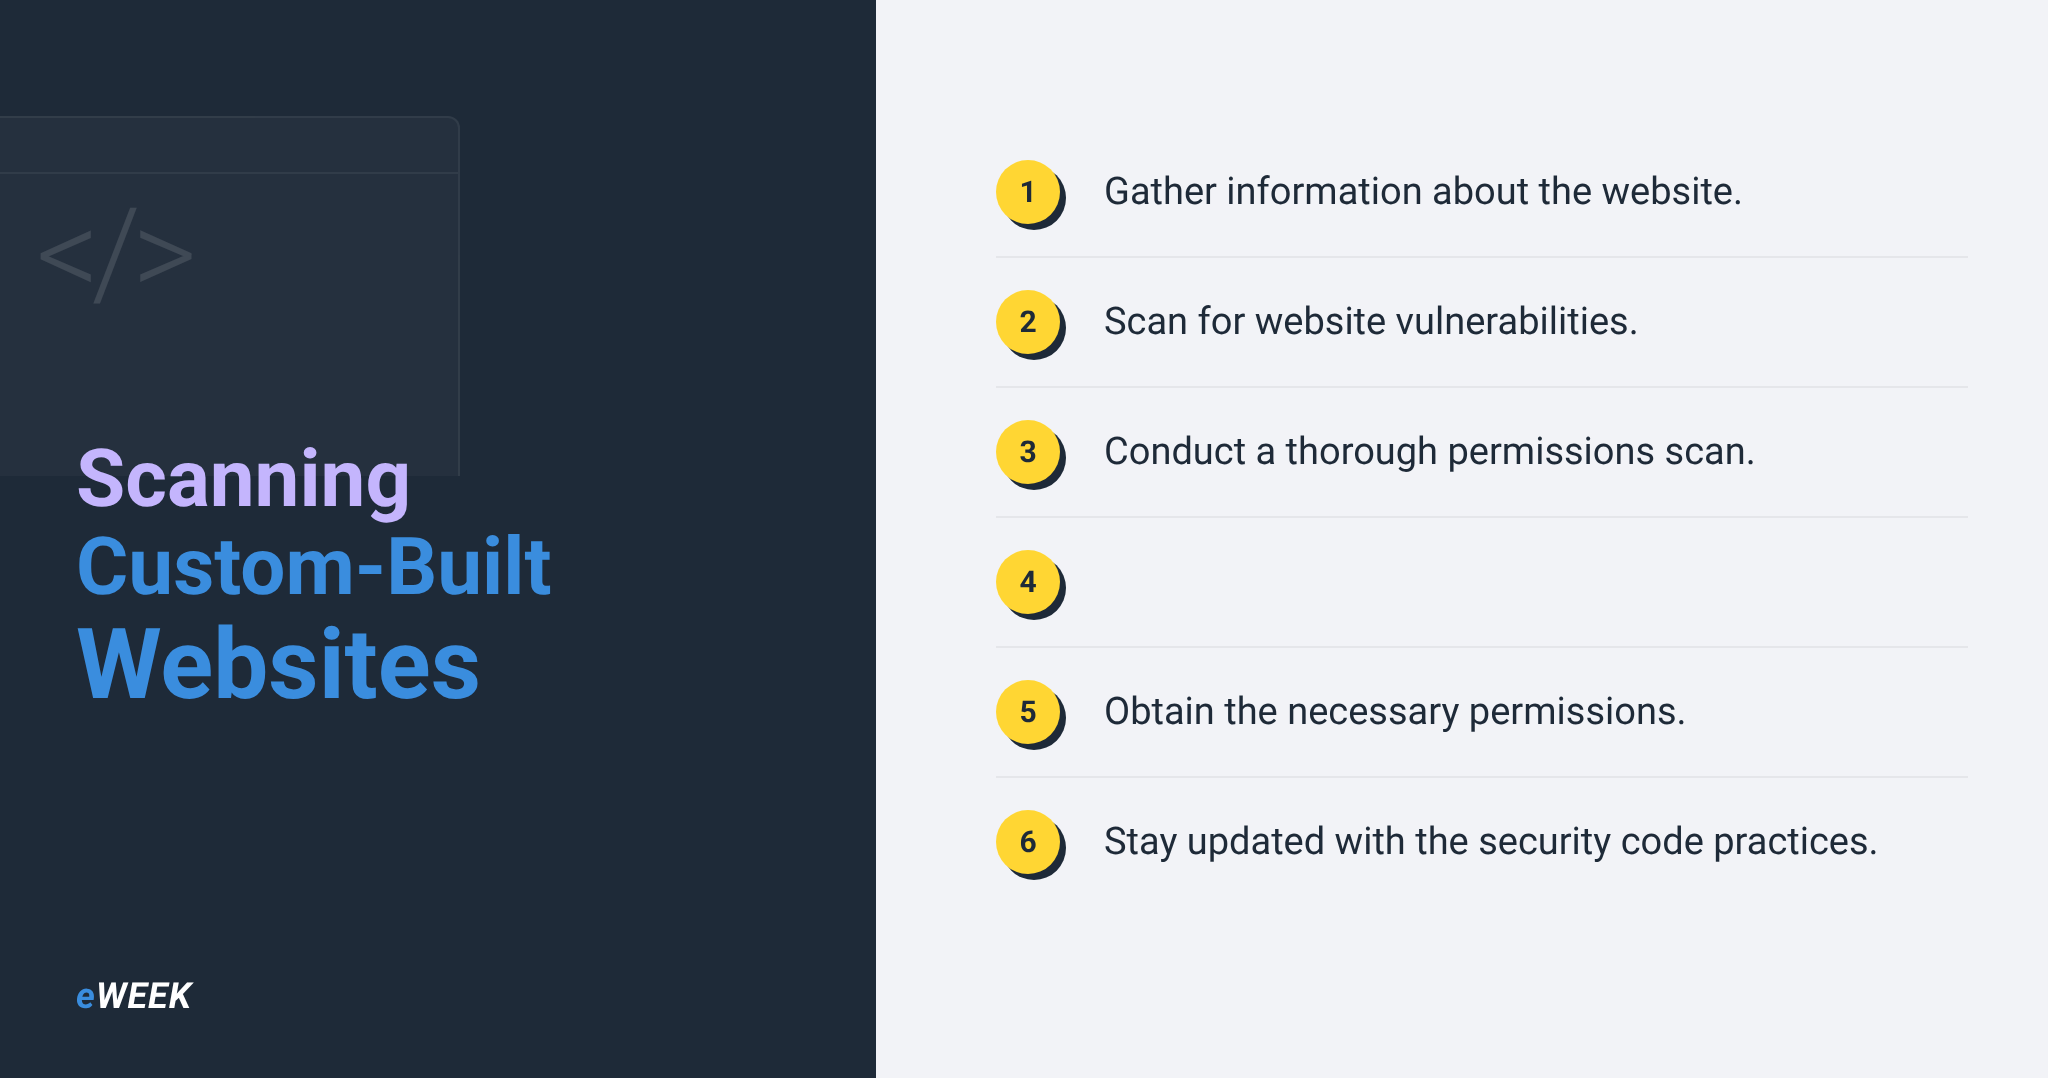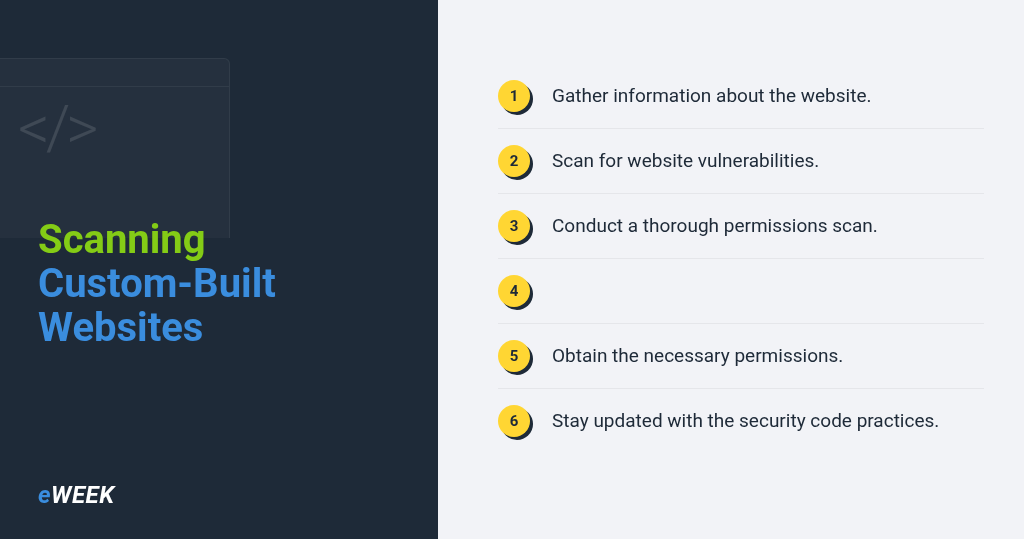--- a/index.html
+++ b/index.html
@@ -45,49 +45,49 @@
       font-weight: 300;
       letter-spacing: -4px;
     }
     .title-block {
       position: absolute;
       top: 218px;
       left: 38px;
       right: 20px;
     }
     .title-line1 {
-      color: #84cc16;
+      color: #c4b5fd;
       font-size: 40px;
       font-weight: 700;
       line-height: 1.1;
     }
     .title-line2 {
       color: #3a8dde;
       font-size: 40px;
       font-weight: 700;
       line-height: 1.1;
     }
     .title-line3 {
       color: #3a8dde;
-      font-size: 40px;
+      font-size: 49px;
       font-weight: 700;
       line-height: 1.1;
     }
     .subtitle {
       color: #ffffff;
       font-size: 24px;
       font-weight: 300;
       margin-top: 8px;
     }
     .logo {
       position: absolute;
       bottom: 30px;
       left: 38px;
       color: #ffffff;
-      font-size: 24px;
+      font-size: 18px;
       font-weight: 700;
       font-style: italic;
       letter-spacing: 0.5px;
     }
     .logo-e {
       color: #3a8dde;
       font-style: italic;
     }
     .right-panel {
       flex: 1;

